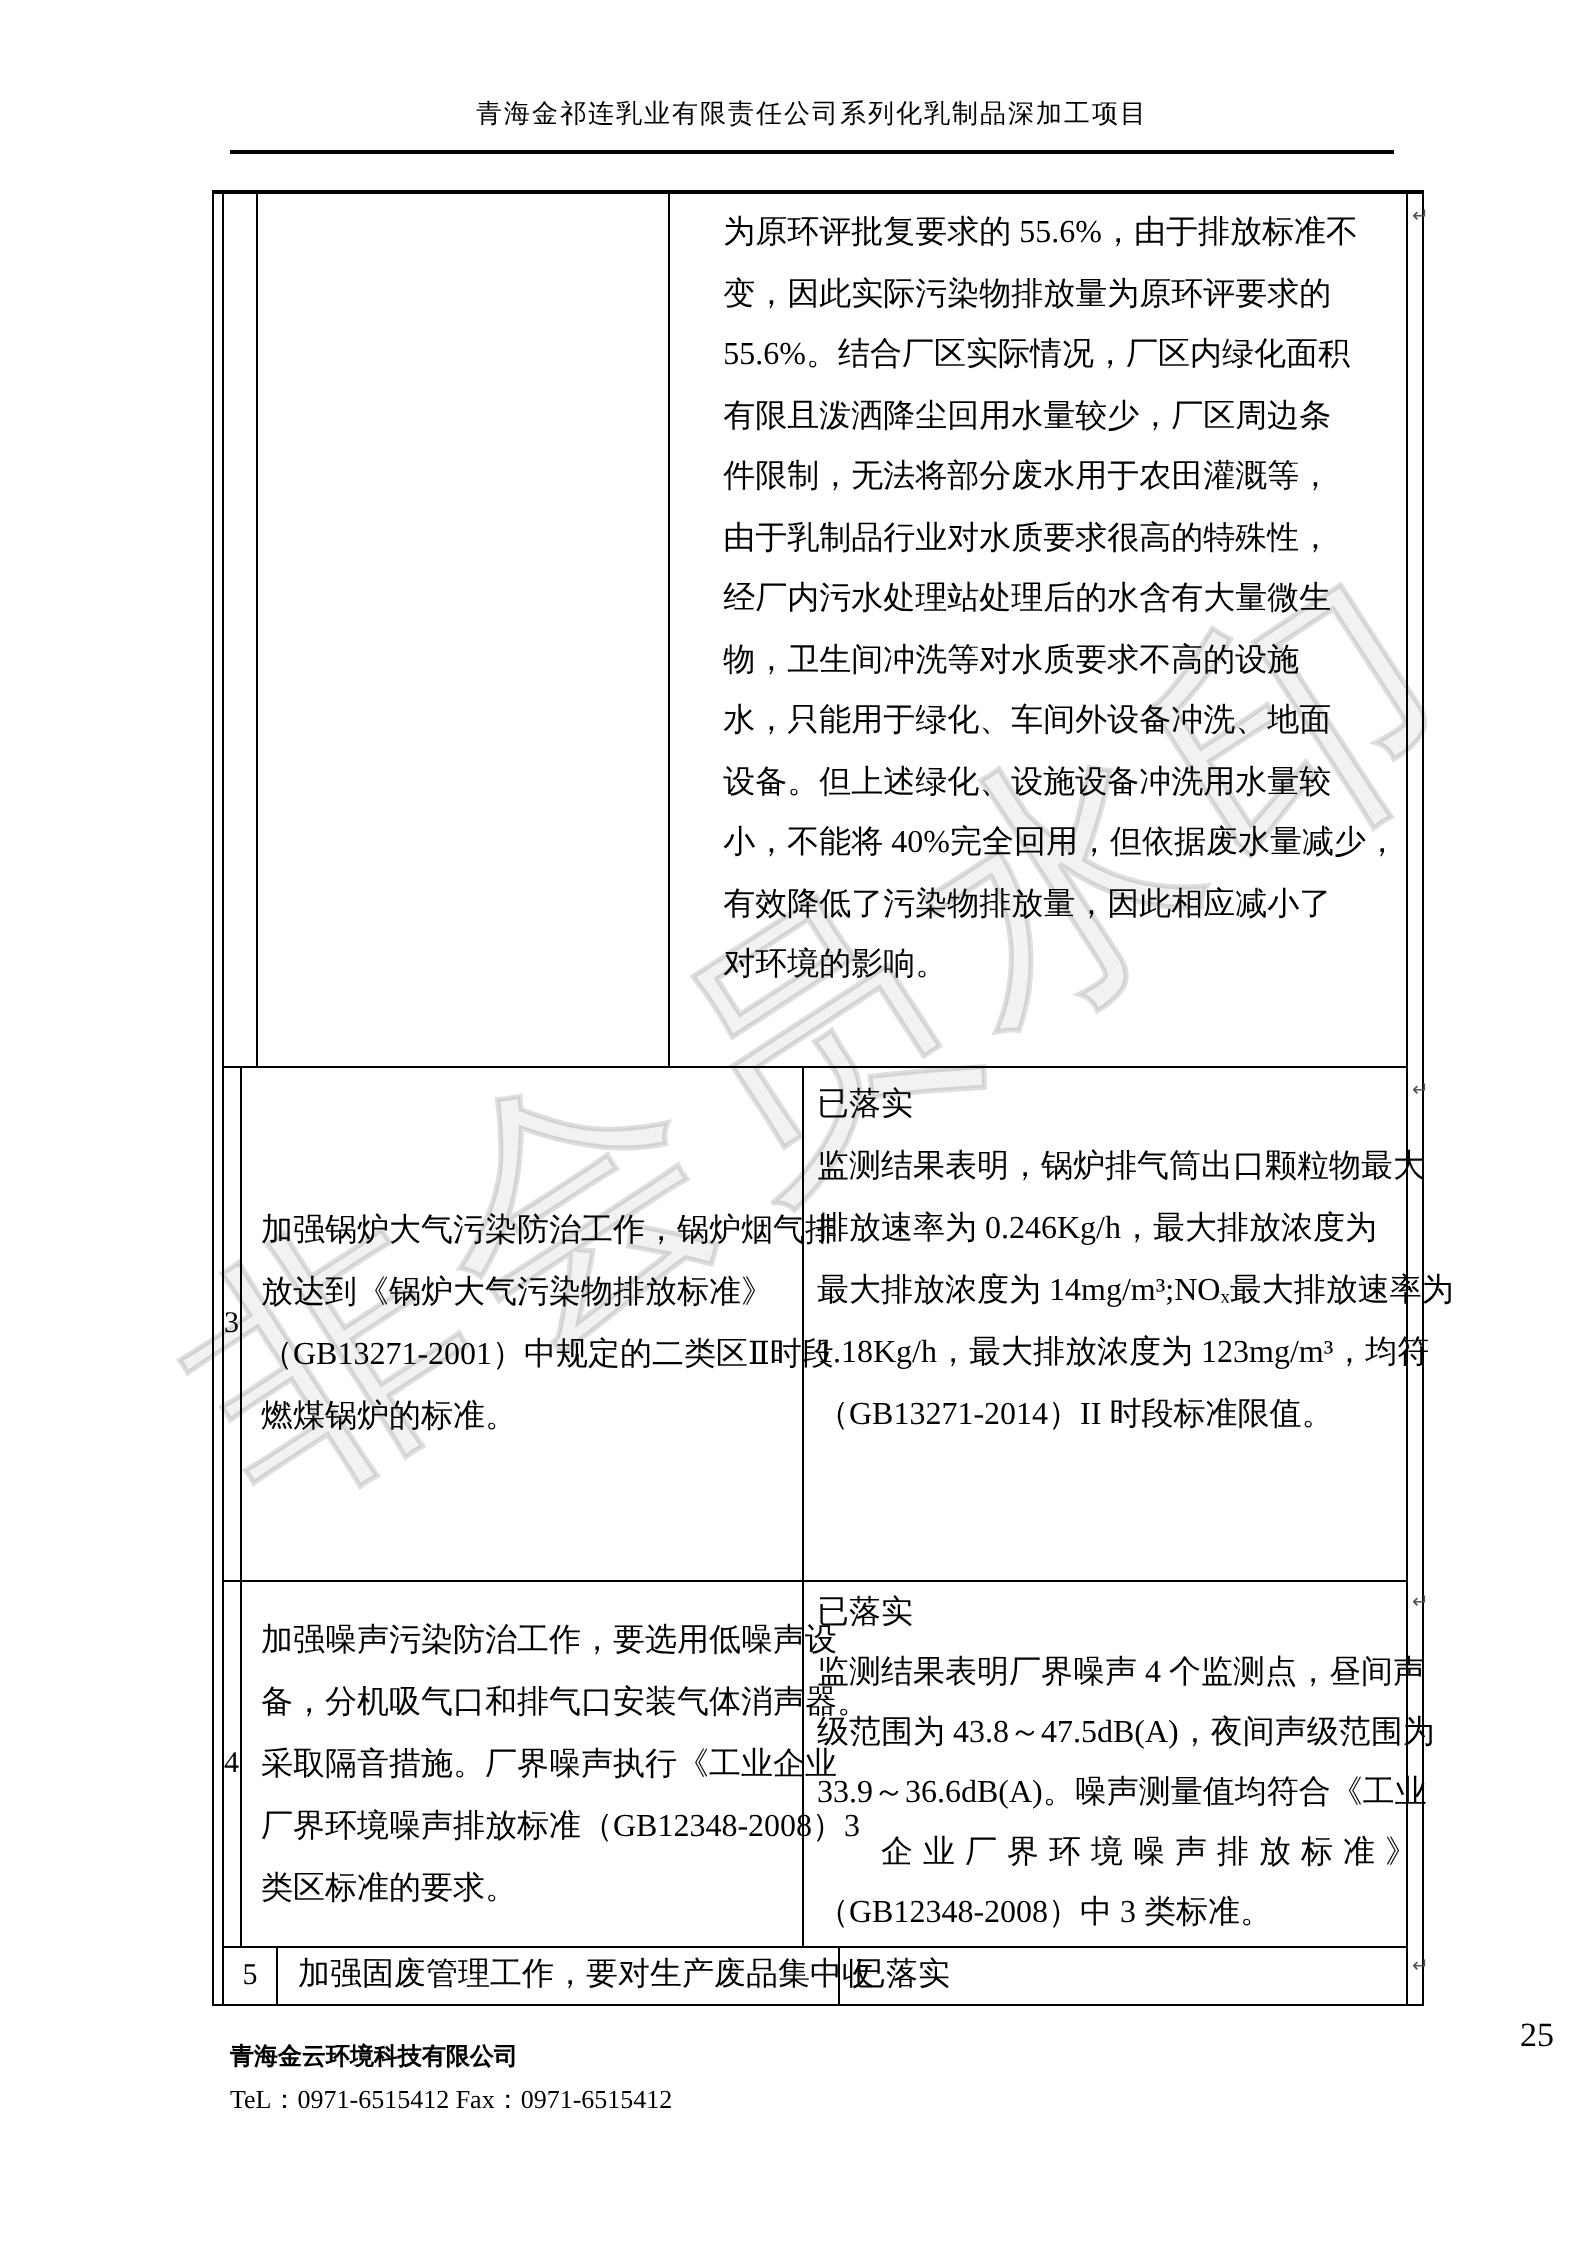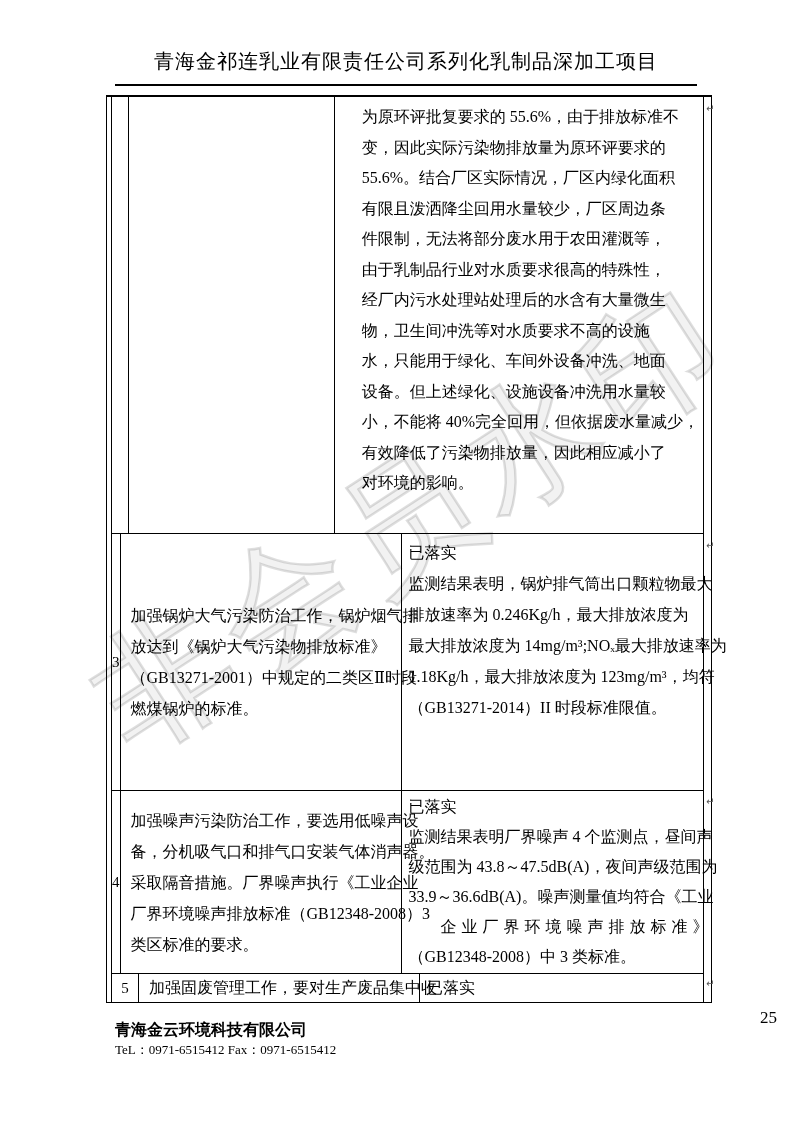--- a/index.html
+++ b/index.html
@@ -1,21 +1,21 @@
 <!DOCTYPE html>
 <html><head>
 <meta charset="utf-8">
 <style>
   html,body{margin:0;padding:0;background:#ffffff;}
   body{width:793px;height:1122px;position:relative;overflow:hidden;
        font-family:"Liberation Serif","DejaVu Serif",serif;color:#000;}
   
   .doc-header{position:absolute;left:115px;top:48px;width:582px;text-align:center;
               font-family:"Liberation Sans","DejaVu Sans",sans-serif;
-              font-size:20px;letter-spacing:1px;padding-bottom:9px;
+              font-size:13px;letter-spacing:1px;padding-bottom:9px;
               border-bottom:2px solid #000;}
   
   .watermark{position:absolute;left:50px;top:430px;width:720px;text-align:center;
              transform:rotate(-33deg);transform-origin:center;
              font-size:135px;letter-spacing:10px;font-family:"Liberation Sans",sans-serif;
              color:rgba(0,0,0,0.05);-webkit-text-stroke:2.5px rgba(0,0,0,0.13);
              z-index:0;white-space:nowrap;pointer-events:none;}
   
   .tbl-outer{position:absolute;left:106px;top:95px;width:606px;height:908px;
              border:1px solid #000;border-top-width:2px;box-sizing:border-box;z-index:1;}
@@ -37,21 +37,21 @@
   .r3 .measure,.r3 .result{justify-content:center;display:flex;flex-direction:column;}
   .r3 .ln{line-height:26px;}
   .spread{letter-spacing:5px;margin-left:32px;}
   
   .pmark{position:absolute;left:599px;width:8px;font-size:10px;color:#555;
          font-family:"DejaVu Sans",sans-serif;z-index:2;}
   .pm0{top:6px;} .pm1{top:443px;} .pm2{top:699px;} .pm3{top:881px;}
   
   .footer-company{position:absolute;left:115px;top:1020px;
                   font-family:"Liberation Sans","DejaVu Sans",sans-serif;
-                  font-weight:bold;font-size:16px;}
+                  font-weight:bold;font-size:12px;}
   .footer-contact{position:absolute;left:115px;top:1041px;font-size:13px;}
   .page-number{position:absolute;left:760px;top:1008px;font-size:17px;}
 </style>
 </head>
 <body>
 
 <div class="watermark">非会员水印</div>
 
 <div class="doc-header">青海金祁连乳业有限责任公司系列化乳制品深加工项目</div>
 

